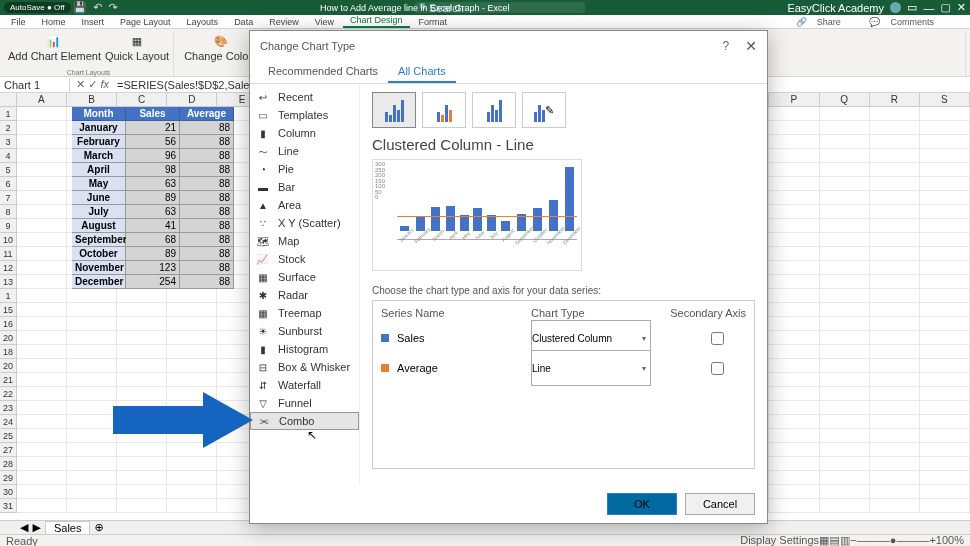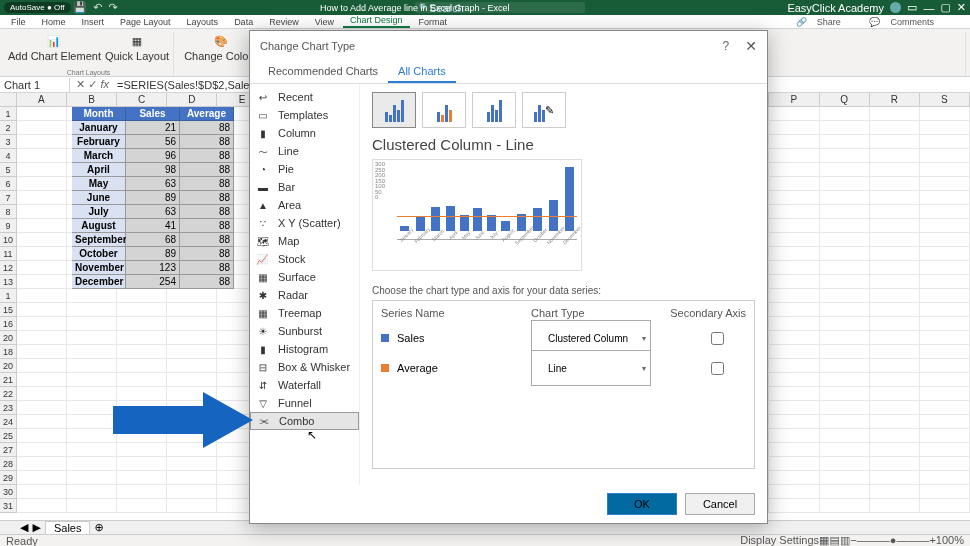--- a/index.html
+++ b/index.html
@@ -70,21 +70,21 @@
 .preview .line{position:absolute;left:24px;right:4px;height:1px;background:#ed7d31;top:56px}
 .series-label{font-size:10px;color:#555;margin-bottom:4px}
 .series-box{border:1px solid #ccc;padding:6px 8px;flex:1;margin-bottom:8px}
 .series-header{display:flex;font-size:10px;color:#555;padding-bottom:4px}
 .series-header div:nth-child(1){width:150px}
 .series-header div:nth-child(2){width:130px;text-align:left}
 .series-header div:nth-child(3){flex:1;text-align:right}
 .series-row{display:flex;align-items:center;height:30px;font-size:10px}
 .series-swatch{width:8px;height:8px;margin-right:8px}
 .series-name{width:134px}
-.series-select{width:120px;height:36px;border:1px solid #aaa;background:#fff;padding:0 16px;font-size:10px;position:relative;display:flex;align-items:center;cursor:pointer}
+.series-select{width:120px;height:36px;border:1px solid #aaa;background:#fff;padding:0 0;font-size:10px;position:relative;display:flex;align-items:center;cursor:pointer}
 .series-select::after{content:"▾";position:absolute;right:4px;color:#666;font-size:8px}
 .series-chk{margin-left:auto;margin-right:22px}
 .dlg-buttons{display:flex;justify-content:flex-end;gap:8px;padding:8px 12px}
 .dlg-buttons button{width:70px;height:22px;font-size:11px;border:1px solid #aaa;background:#f0f0f0;cursor:pointer}
 .dlg-buttons button.primary{border:1px solid #2b7cd3;background:#0369a1}
 .sheet-tabs{position:absolute;bottom:12px;left:0;right:0;height:14px;background:#f0f0f0;border-top:1px solid #ccc;display:flex;align-items:center;font-size:9px;padding-left:20px;gap:4px}
 .sheet-tab{background:#fff;border:1px solid #ccc;border-bottom:none;padding:0 8px;height:13px;line-height:13px;cursor:pointer}
 .status-bar{position:absolute;bottom:0;left:0;right:0;height:12px;background:#f3f2f1;border-top:1px solid #ccc;display:flex;align-items:center;font-size:8px;color:#555;padding:0 6px}
 .status-bar .right{margin-left:auto;display:flex;gap:0;align-items:flex-start}
 .mini-chart{display:flex;align-items:flex-end;gap:1px;height:24px}

